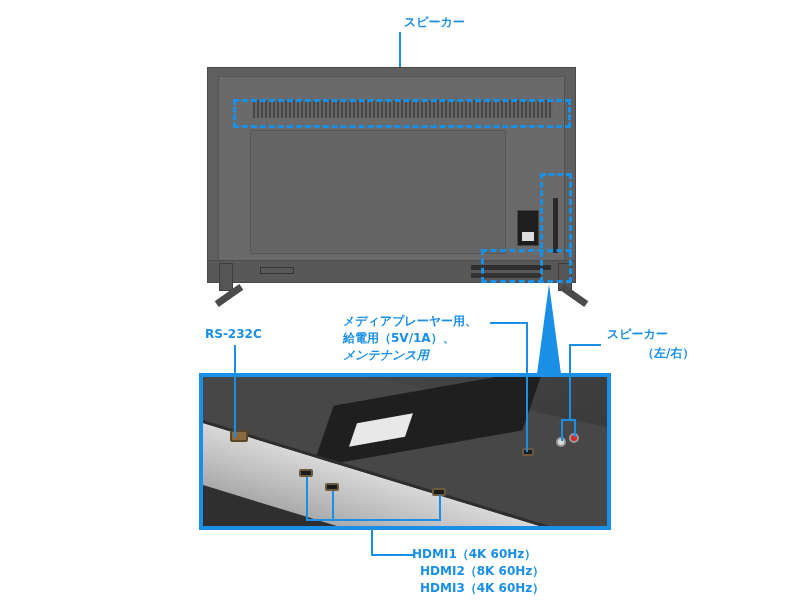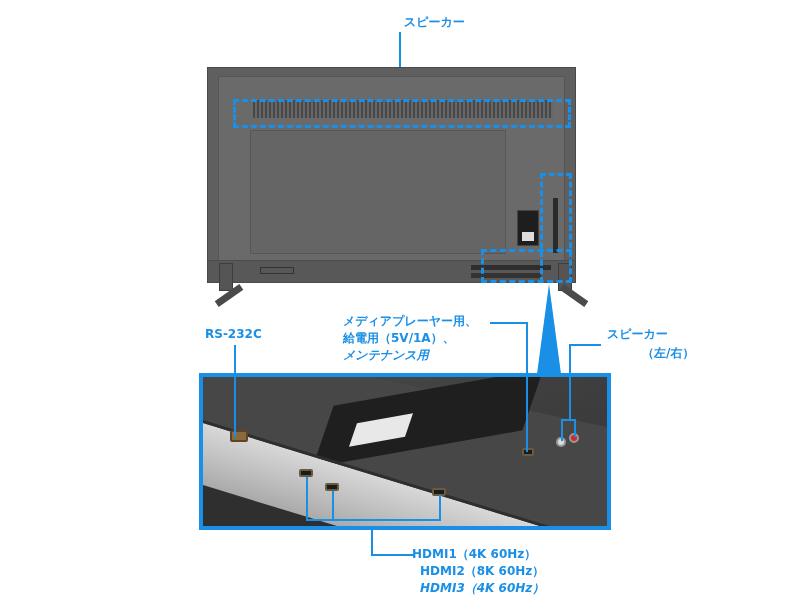--- a/index.html
+++ b/index.html
@@ -193,13 +193,13 @@
   <div class="line" style="left:358px; top:42px; width:2px; height:22px;"></div>
   <div class="line" style="left:371px; top:42px; width:2px; height:18px;"></div>
   <div class="line" style="left:358px; top:42px; width:15px; height:2px;"></div>
   <div class="line" style="left:366px; top:0; width:2px; height:44px;"></div>
 </div>
 
 <div class="line" style="left:371px; top:530px; width:2px; height:26px;"></div>
 <div class="line" style="left:371px; top:554px; width:44px; height:2px;"></div>
 <div class="label" style="left:412px; top:546px;">HDMI1（4K 60Hz）</div>
 <div class="label" style="left:420px; top:563px;">HDMI2（8K 60Hz）</div>
-<div class="label" style="left:420px; top:580px;font-style:italic;">HDMI3（4K 60Hz）</div>
+<div class="label" style="left:420px; top:580px;">HDMI3（4K 60Hz）</div>
 
 </body></html>

